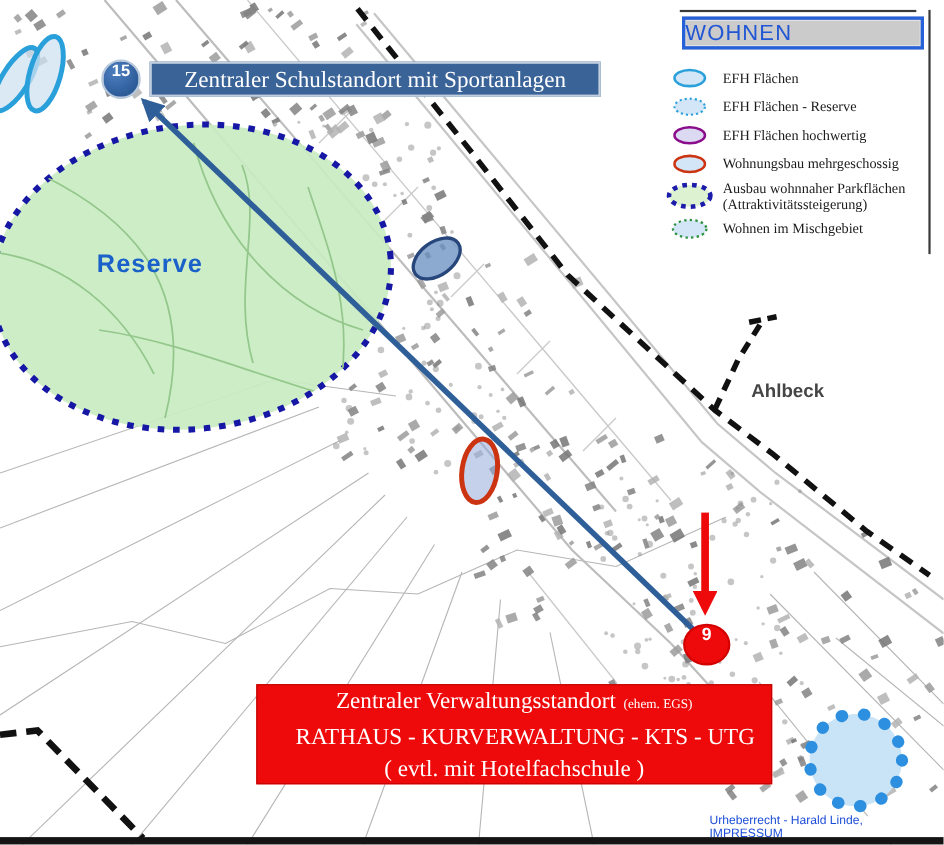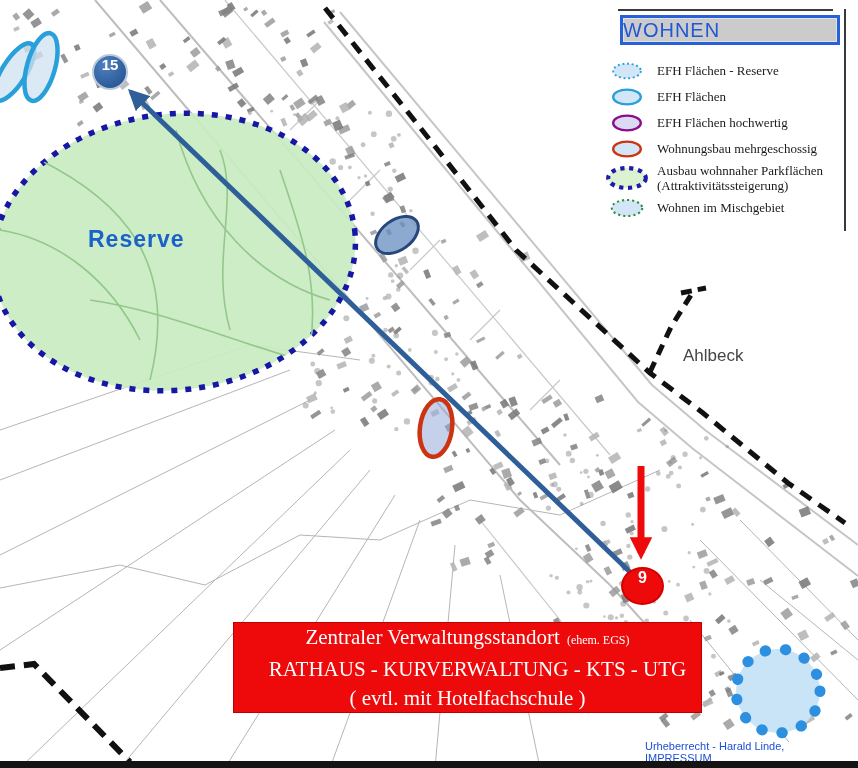--- a/index.html
+++ b/index.html
@@ -44,21 +44,21 @@
       color:#fff;font-family:"Liberation Serif",serif;text-align:center;z-index:5;
       display:flex;flex-direction:column;justify-content:center;line-height:29px;}
   .bv-line1{font-size:21px;white-space:nowrap;}
   .bv-note{font-size:12px;margin-left:7px;}
   .bv-line2{font-size:21px;white-space:nowrap;padding-left:20px;}
   .bv-line3{font-size:21px;white-space:nowrap;}
 
   
   .lbl-forest{position:absolute;left:88px;top:226px;color:var(--forest-label);
       font-size:23px;font-weight:bold;letter-spacing:1px;z-index:4;}
-  .lbl-town{position:absolute;left:683px;top:346px;color:#454545;font-size:17px;z-index:4;}
+  .lbl-town{position:absolute;left:683px;top:346px;color:#454545;font-size:17px;z-index:4;font-weight:bold;}
 
   
   .legend-panel{position:absolute;left:585px;top:0;width:273px;height:243px;background:#fff;z-index:7;}
   .legend-topline{position:absolute;left:33px;top:9px;width:215px;height:2px;background:#3a3a3a;}
   .legend-rightline{position:absolute;left:259px;top:9px;width:2px;height:222px;background:#3a3a3a;}
   .legend-title-box{position:absolute;left:35px;top:15px;width:220px;height:30px;
       border:3px solid var(--legend-blue);background:#cbcbcb;box-sizing:border-box;
       box-shadow:inset 0 0 0 1px #e2e2e2;display:flex;align-items:center;justify-content:flex-start;
       color:var(--legend-title-text);font-size:20px;letter-spacing:1px;}
   .legend-items{position:absolute;left:18px;top:59px;width:240px;}
@@ -584,20 +584,23 @@
     <ellipse class="red-map" cx="436" cy="428" rx="16" ry="29" transform="rotate(8 436 428)"></ellipse>
     <g>
       <circle class="reserve-map-fill" cx="778" cy="691" r="42"></circle>
       <circle class="reserve-map-dots" cx="778" cy="691" r="42"></circle>
     </g>
 
     <line class="arrow-blue" x1="630" y1="572" x2="131" y2="92" marker-end="url(#mBlue)"></line>
     <line class="arrow-red" x1="641" y1="466" x2="641" y2="553" marker-end="url(#mRed)"></line>
   </svg>
 
+  <div class="banner-school">
+    <span>Zentraler Schulstandort mit Sportanlagen</span>
+  </div>
   <div class="marker-circle marker-15">
     <span>15</span>
   </div>
 
   <div class="banner-verwaltung">
     <div class="bv-line1">
       <span>Zentraler Verwaltungsstandort</span><span class="bv-note">(ehem. EGS)</span>
     </div>
     <div class="bv-line2">RATHAUS - KURVERWALTUNG - KTS - UTG</div>
     <div class="bv-line3">( evtl. mit Hotelfachschule )</div>
@@ -609,36 +612,36 @@
   <div class="lbl-forest">Reserve</div>
   <div class="lbl-town">Ahlbeck</div>
 
   <div class="legend-panel">
     <div class="legend-topline"></div>
     <div class="legend-rightline"></div>
     <div class="legend-title-box">
       <span>WOHNEN</span>
     </div>
     <div class="legend-items">
+    <div class="legend-item sw-efh">
+      <span class="swatch">
+        <svg viewBox="0 0 44 26">
+              <ellipse cx="22" cy="13" rx="18" ry="9.5"></ellipse>
+            </svg>
+      </span>
+      <span class="legend-label">EFH Flächen</span>
+    </div>
+
     <div class="legend-item sw-efh-reserve">
       <span class="swatch">
         <svg viewBox="0 0 44 26">
               <ellipse cx="22" cy="13" rx="18" ry="9.5"></ellipse>
             </svg>
       </span>
       <span class="legend-label">EFH Flächen - Reserve</span>
-    </div>
-
-    <div class="legend-item sw-efh">
-      <span class="swatch">
-        <svg viewBox="0 0 44 26">
-              <ellipse cx="22" cy="13" rx="18" ry="9.5"></ellipse>
-            </svg>
-      </span>
-      <span class="legend-label">EFH Flächen</span>
     </div>
 
     <div class="legend-item sw-efh-hochwertig">
       <span class="swatch">
         <svg viewBox="0 0 44 26">
               <ellipse cx="22" cy="13" rx="18" ry="9.5"></ellipse>
             </svg>
       </span>
       <span class="legend-label">EFH Flächen hochwertig</span>
     </div>

